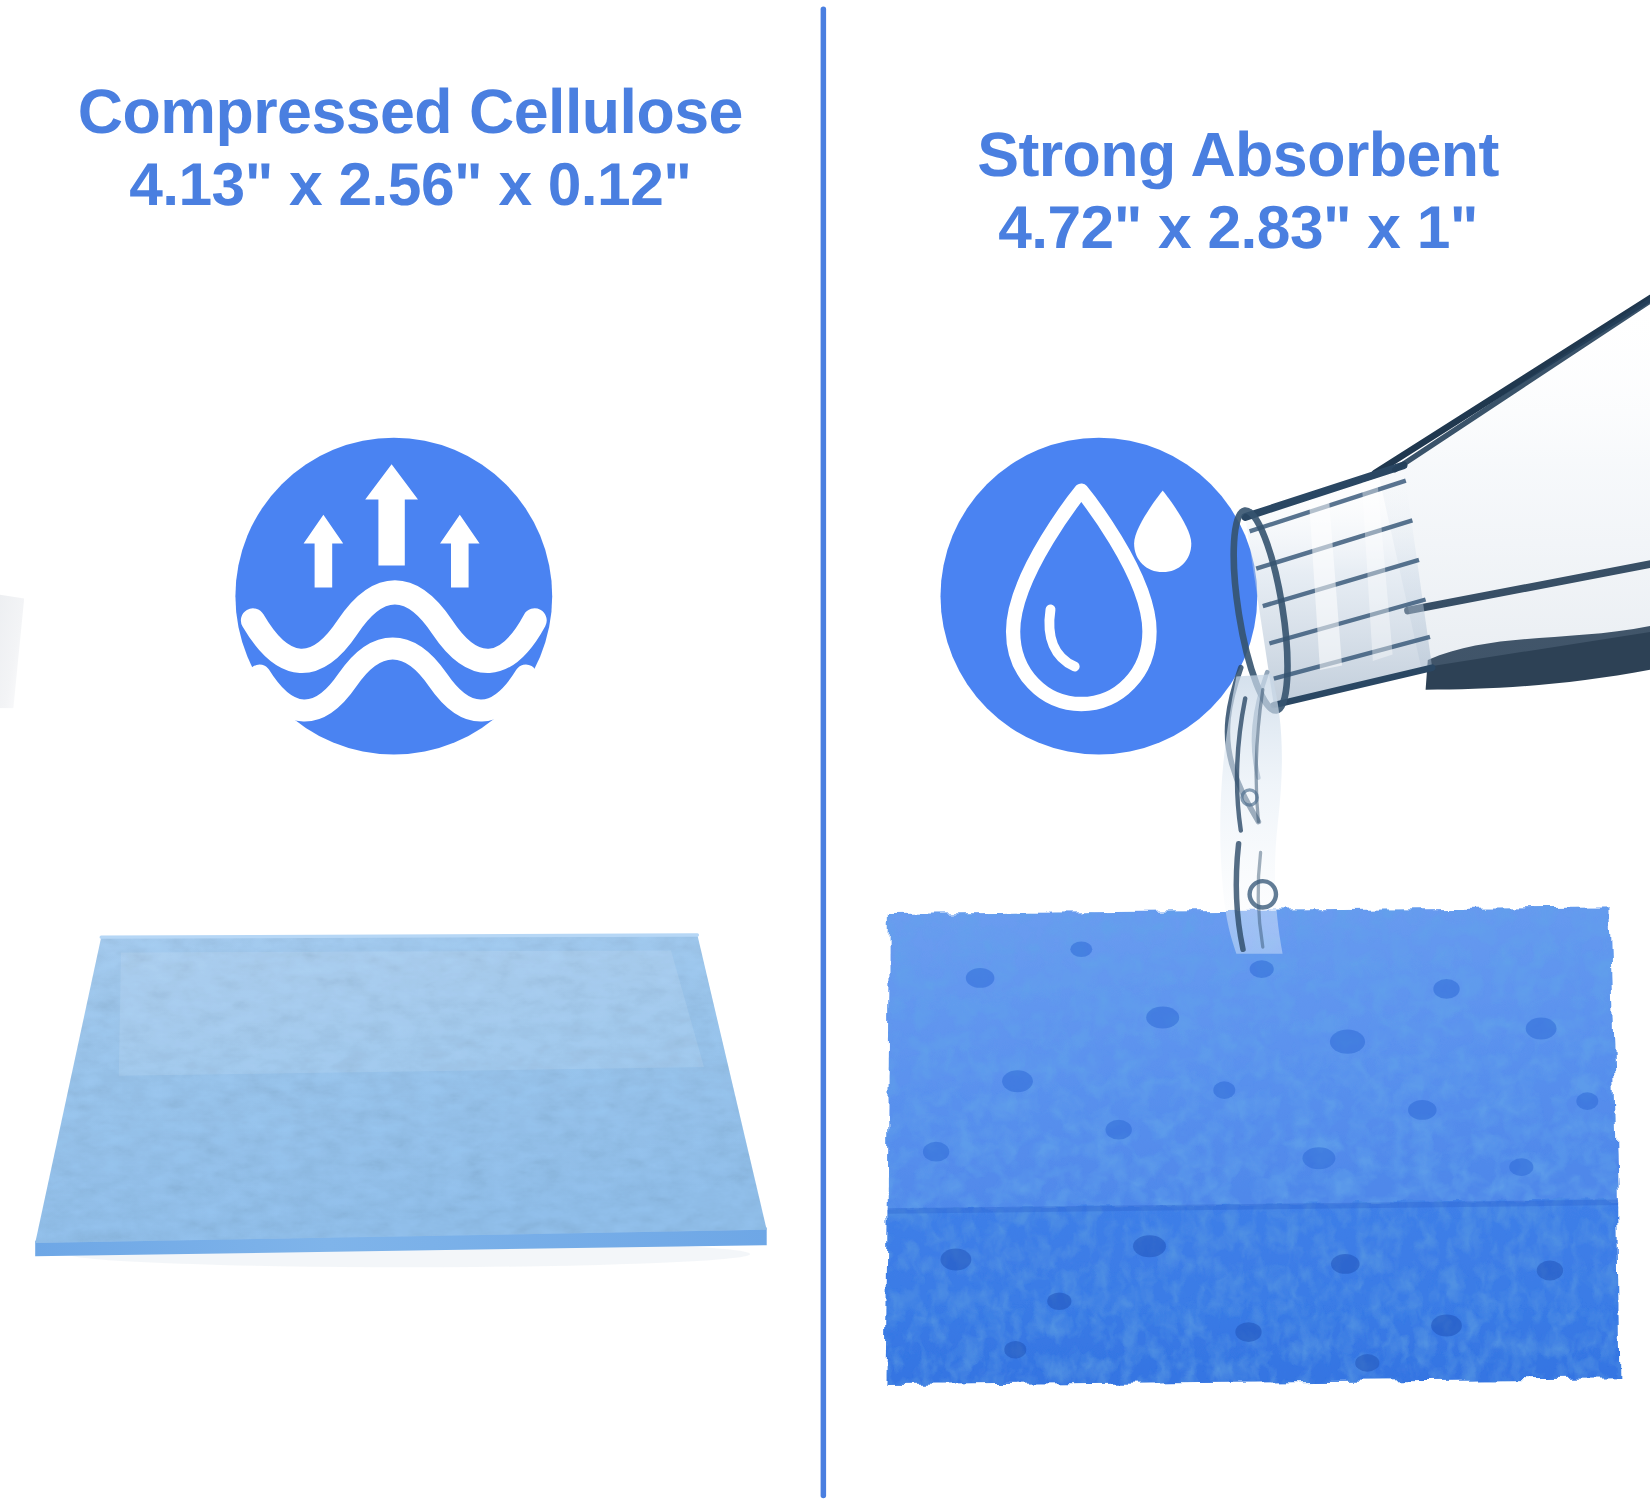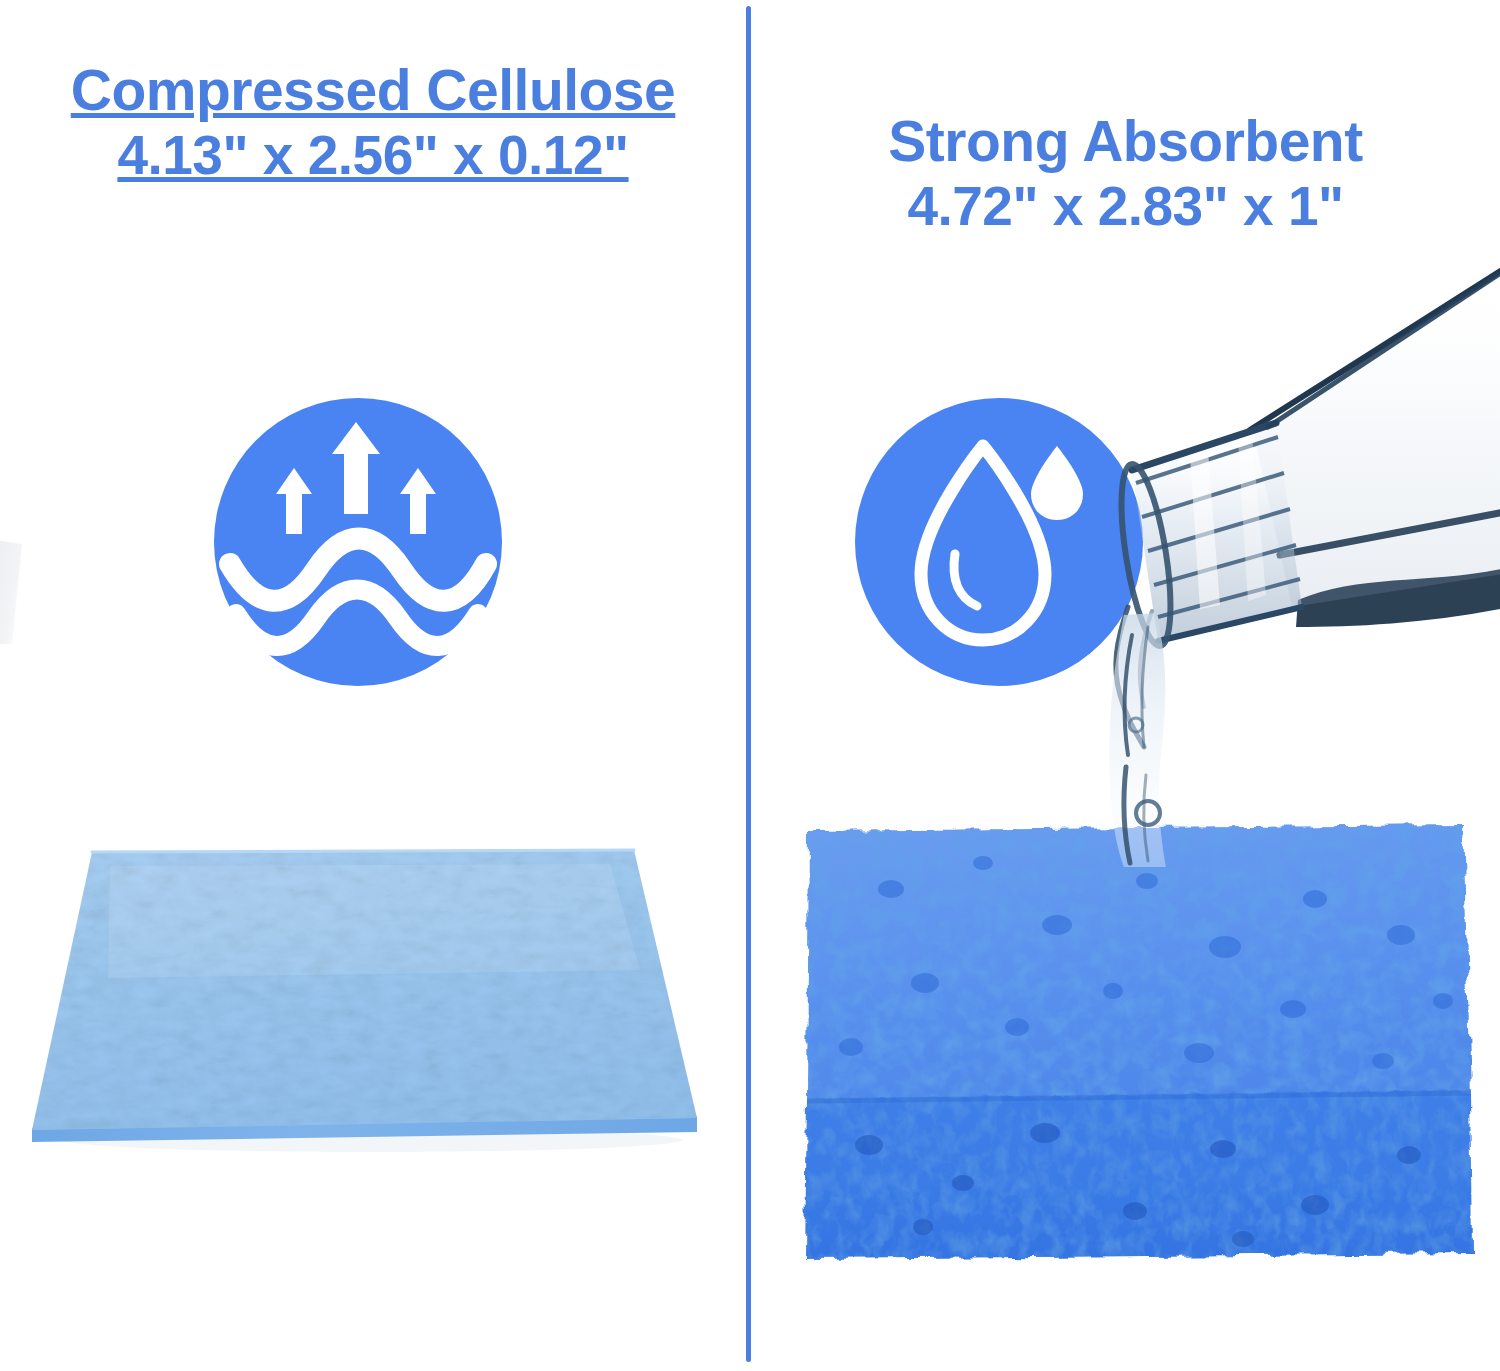--- a/index.html
+++ b/index.html
@@ -52,21 +52,21 @@
     display: block;
     font-size: 57px;
     font-weight: 700;
   }
   .heading .line2 {
     display: block;
     font-size: 55px;
     font-weight: 700;
     margin-top: 6px;
   }
-  .heading-left  { top: 60px; text-decoration: underline; }
+  .heading-left  { top: 72px; }
   .heading-right { top: 72px; margin-top: 39px; }
 
   
   .icon-badge {
     position: absolute;
     width: 288px;
     height: 288px;
     border-radius: 50%;
     background: #4a83f2;
   }

